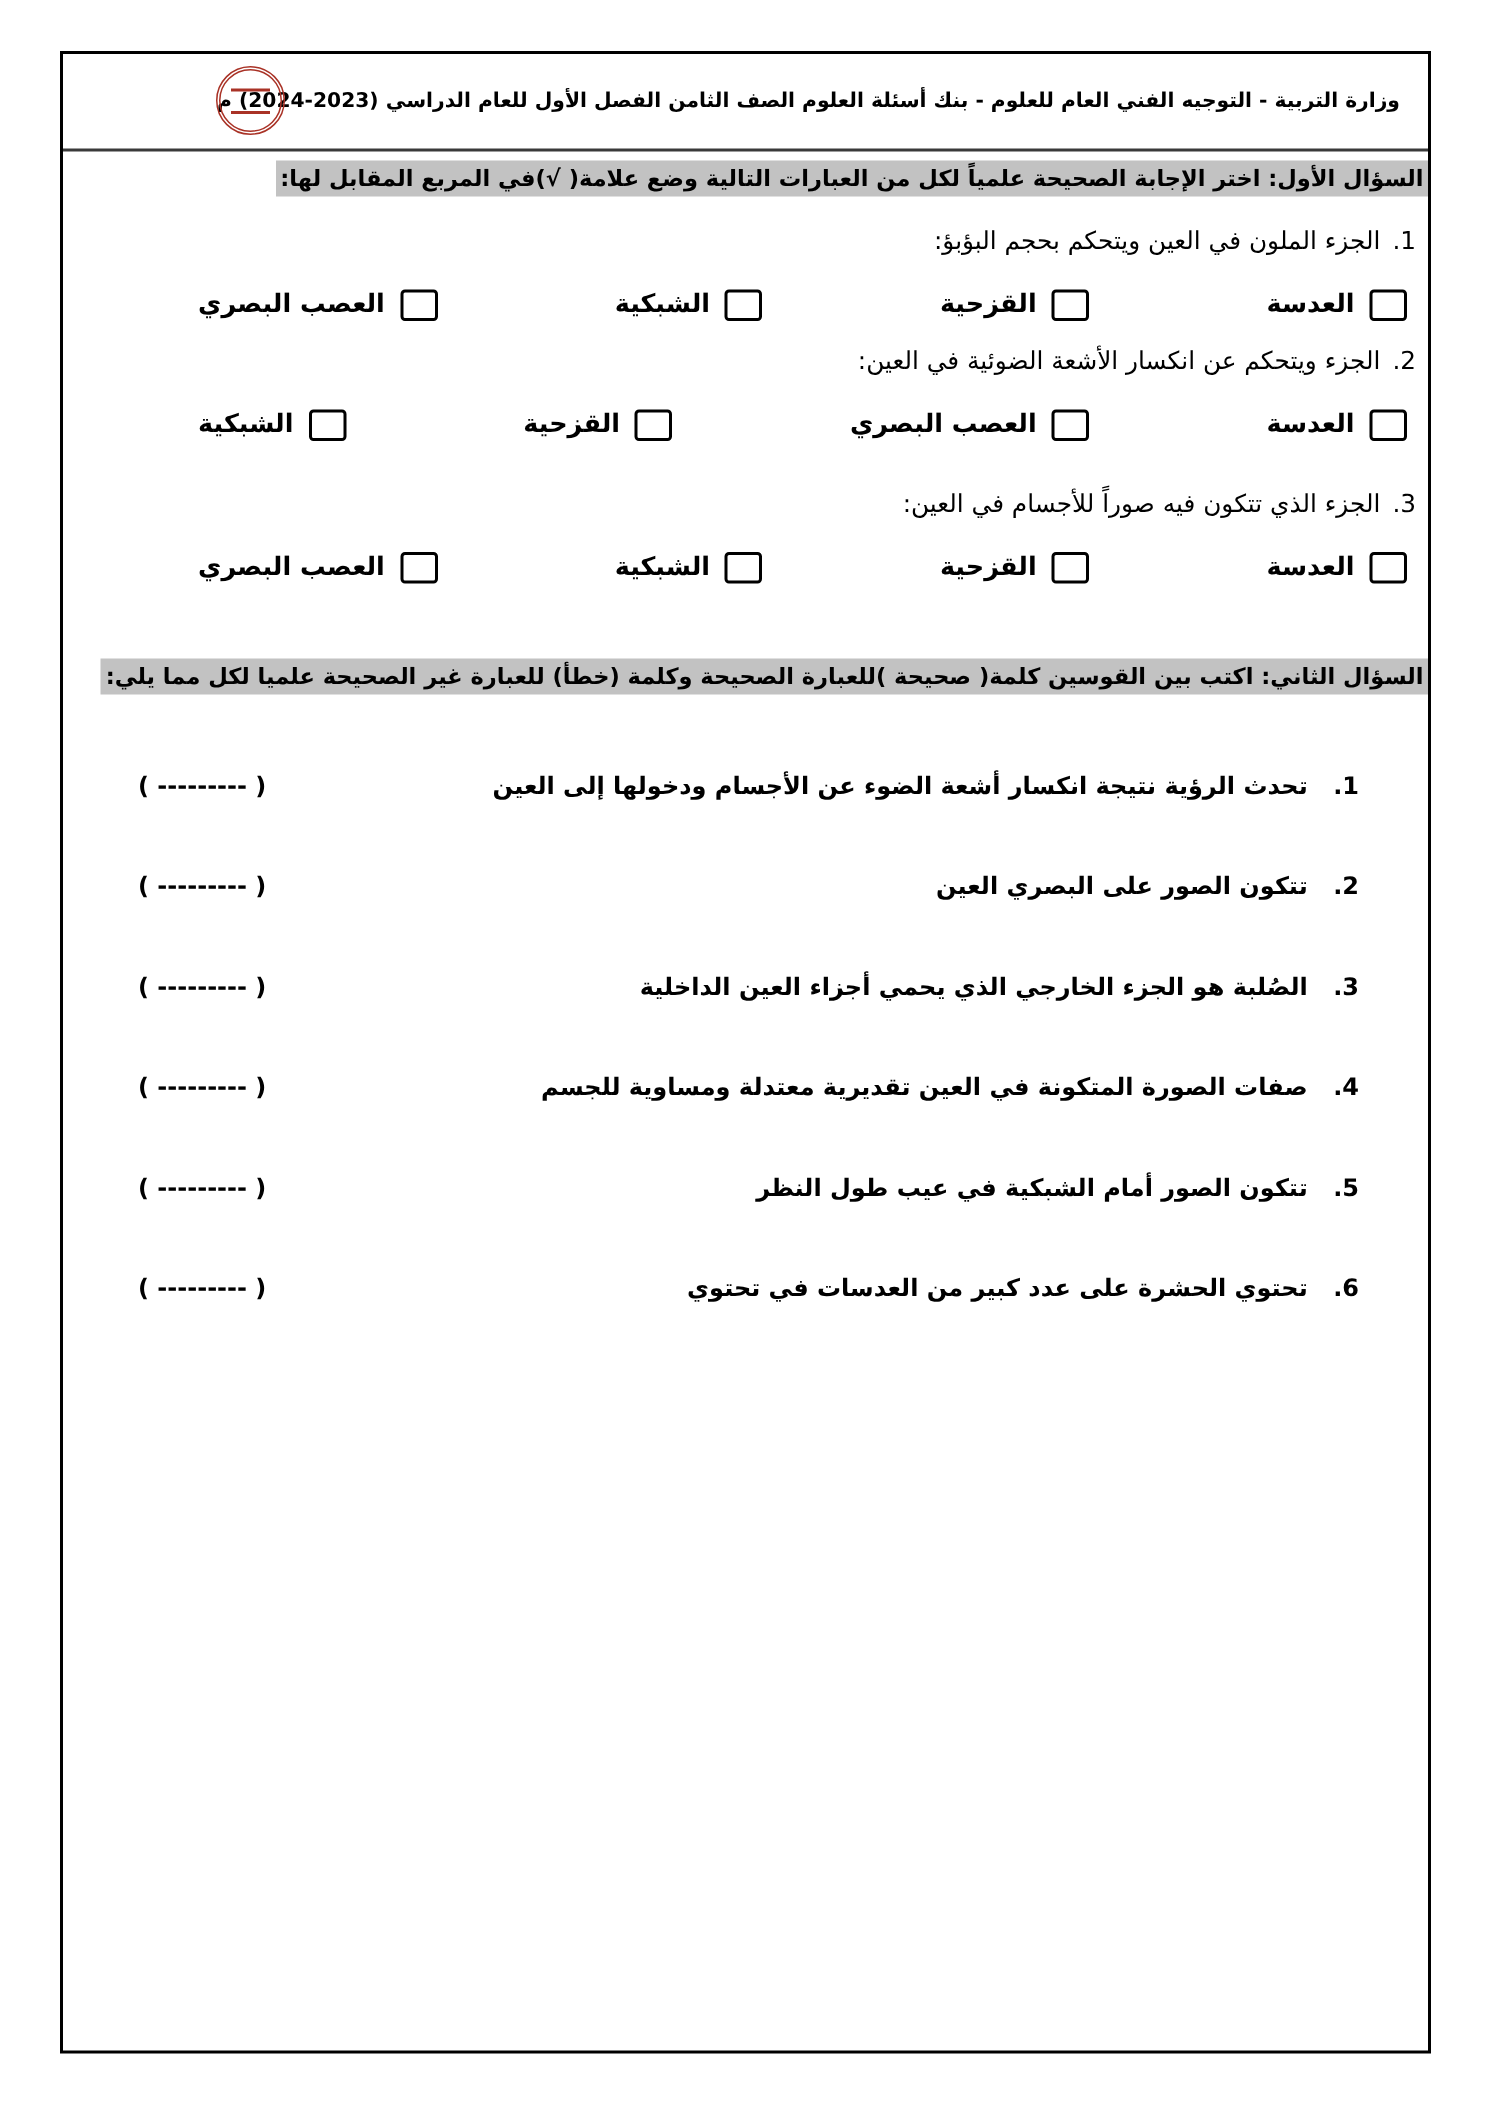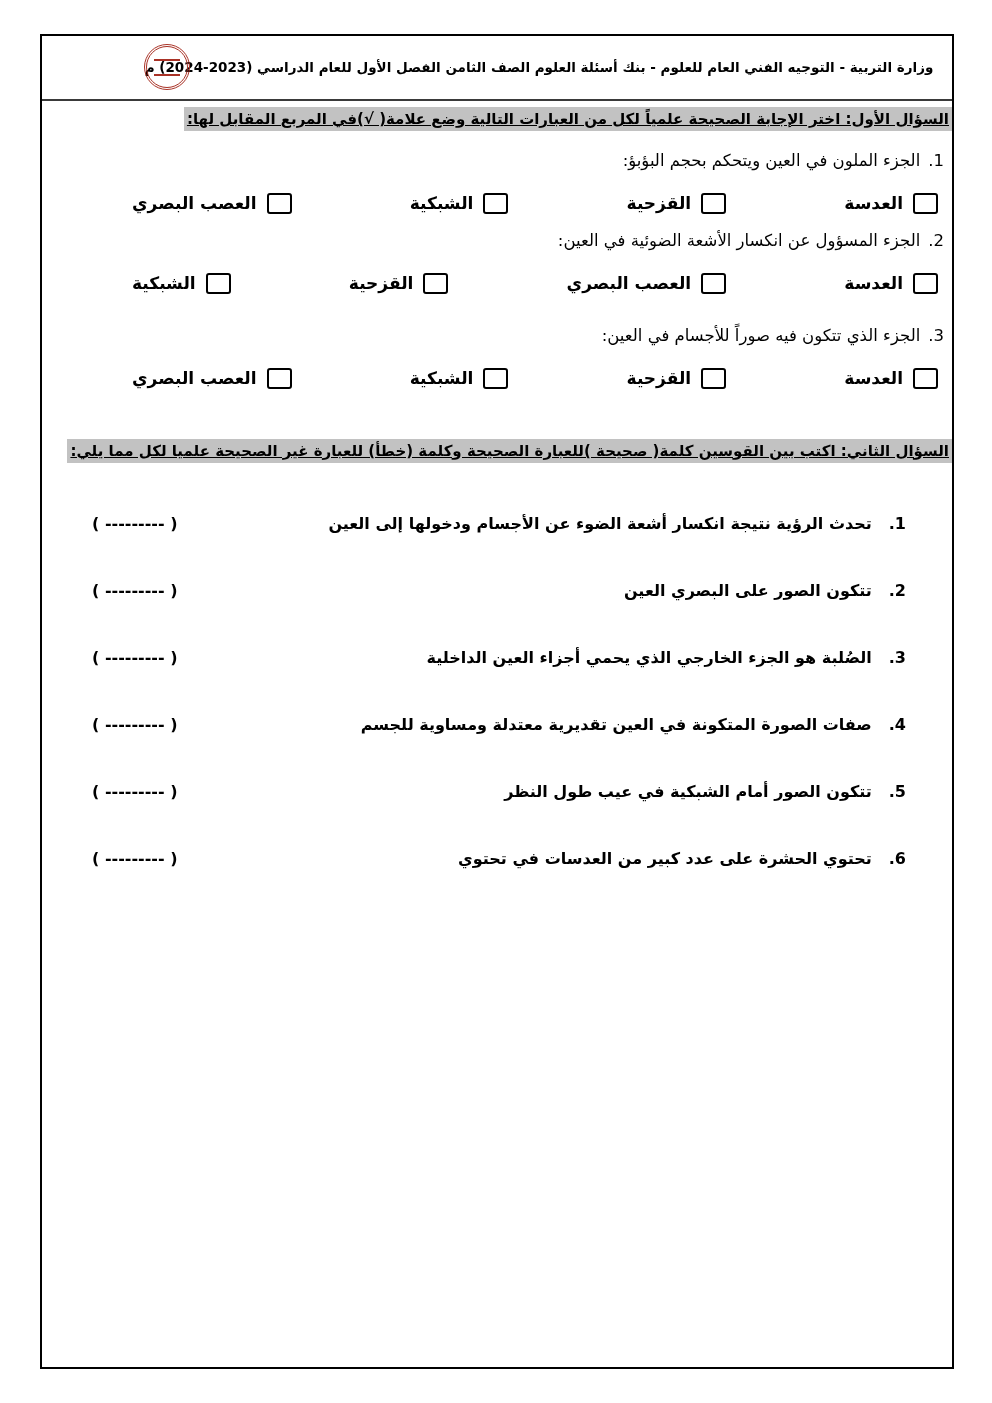--- a/index.html
+++ b/index.html
@@ -61,21 +61,20 @@
   
   .section-title {
     margin: 3px 0 0 0;
     text-align: right;
     line-height: 1.85;
   }
   .section-title .hl {
     background: #c2c2c2;
     font-weight: bold;
     font-size: 15px;
-    text-decoration: underline;
     padding: 3px 3px;
     -webkit-box-decoration-break: clone;
     box-decoration-break: clone;
   }
   .s2 { margin-top: 47px; }
   
   .q-line {
     margin: 17px 8px 0 0;
     font-weight: normal;
     font-size: 16.5px;
@@ -172,21 +171,21 @@
         </div>
         <div class="option">
           <span class="checkbox"></span>
           <span class="opt-label">العصب البصري</span>
         </div>
       </div>
     </div>
 
     <div>
       <div class="q-line">
-        <span class="q-num">2.</span><span class="q-text">الجزء المسؤول عن انكسار الأشعة الضوئية في العين:</span>
+        <span class="q-num">2.</span><span class="q-text">الجزء ويتحكم عن انكسار الأشعة الضوئية في العين:</span>
       </div>
       <div class="options">
         <div class="option">
           <span class="checkbox"></span>
           <span class="opt-label">العدسة</span>
         </div>
         <div class="option">
           <span class="checkbox"></span>
           <span class="opt-label">العصب البصري</span>
         </div>

